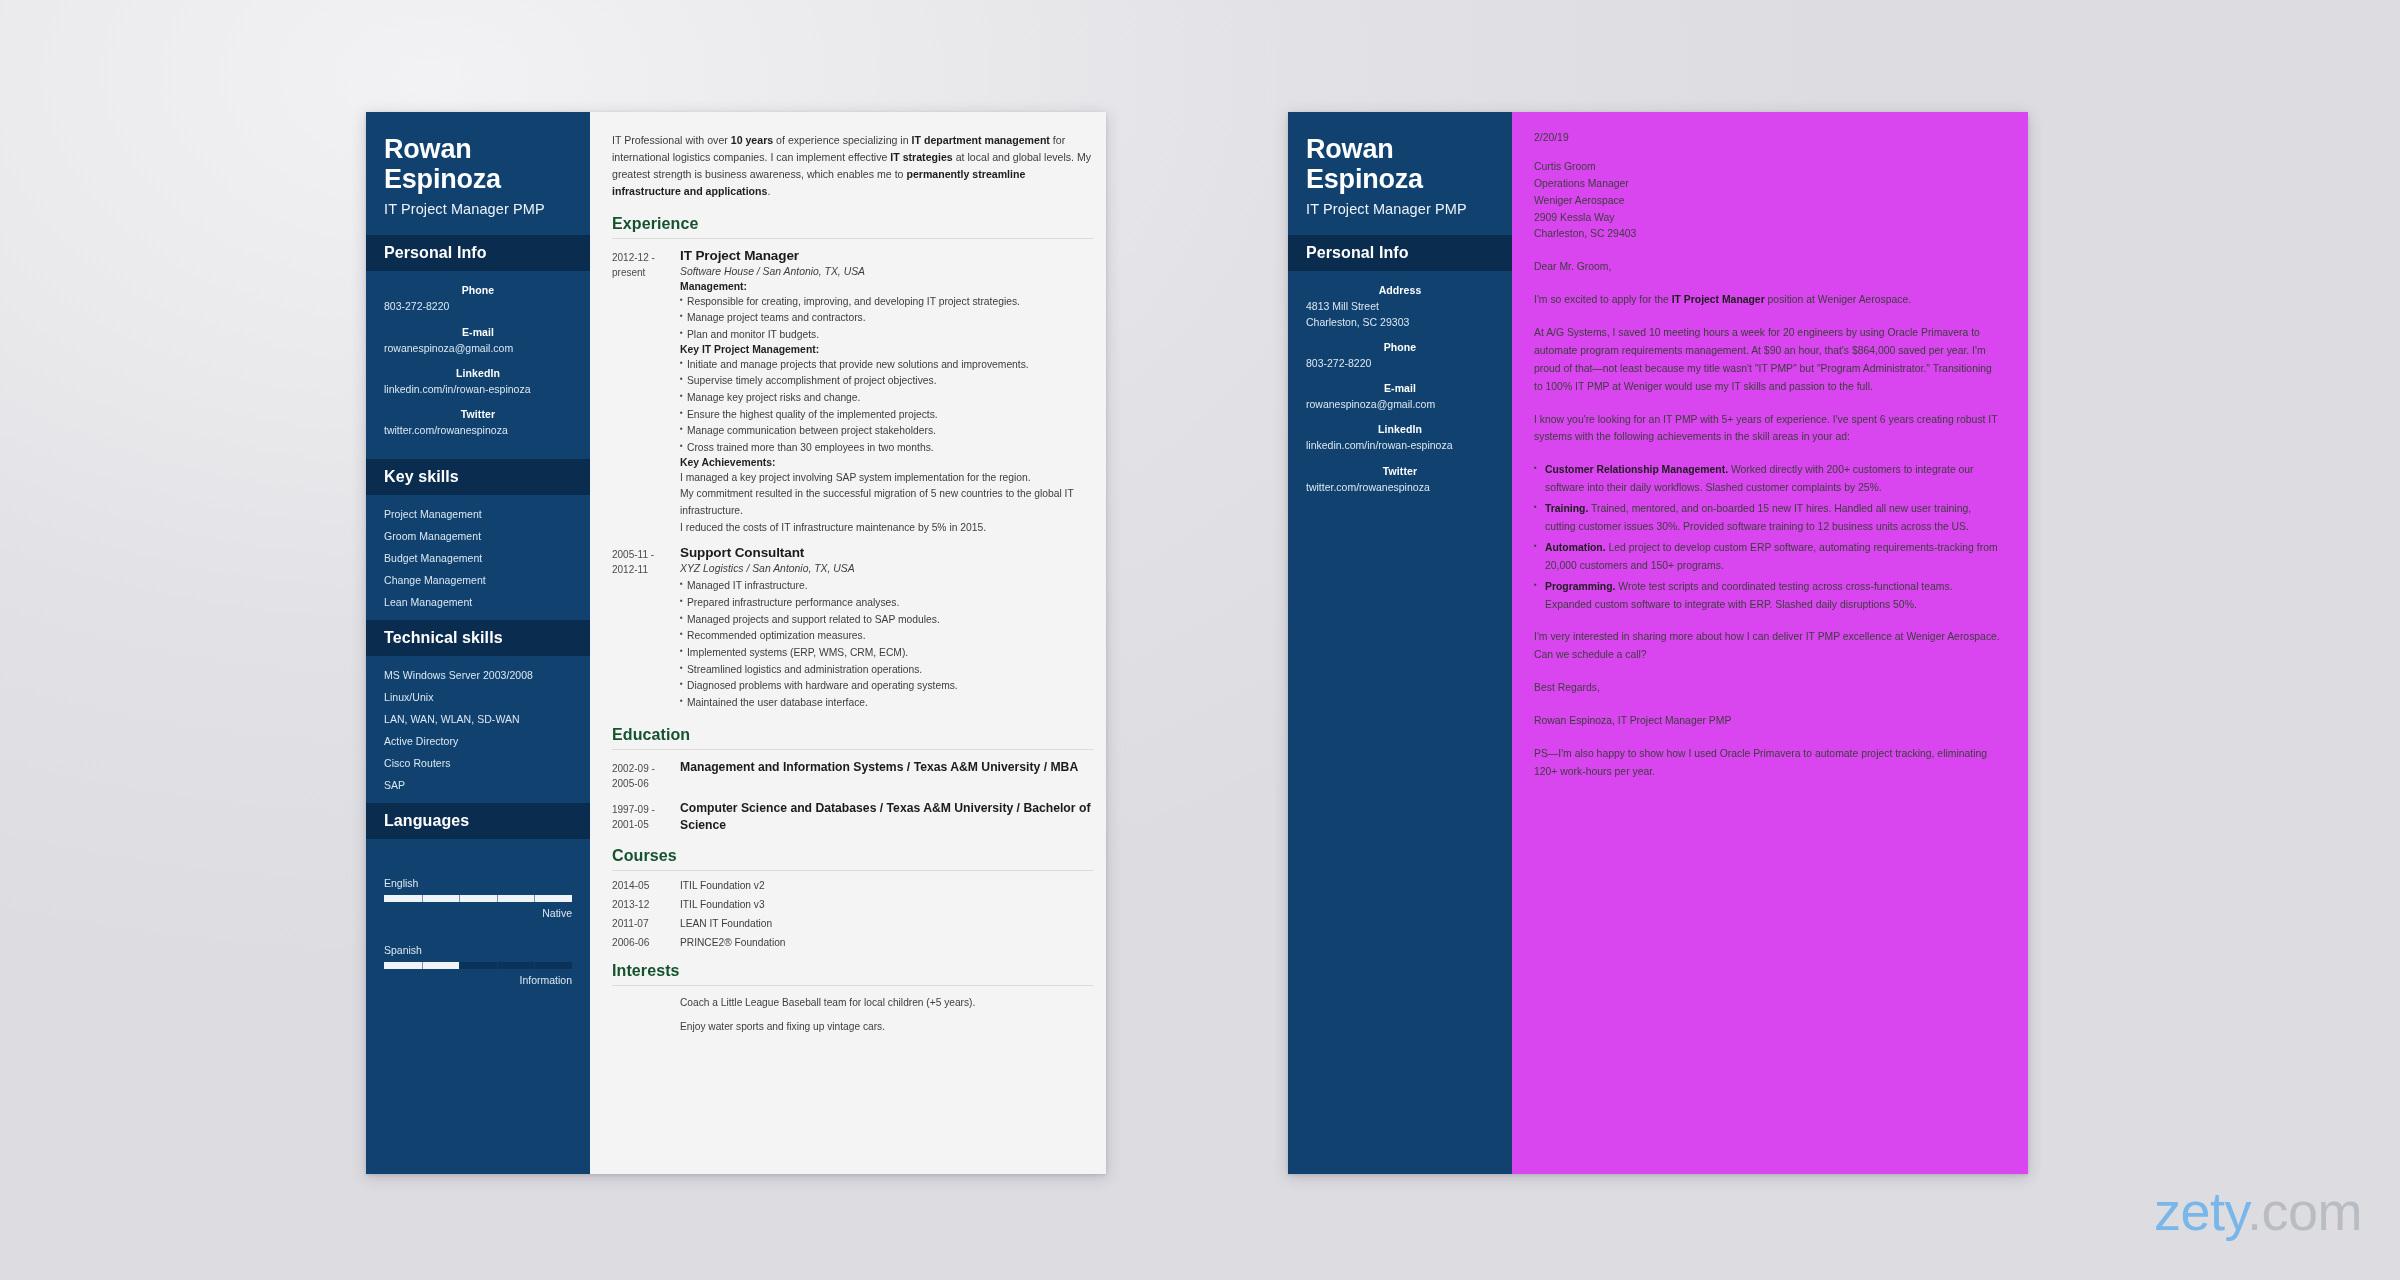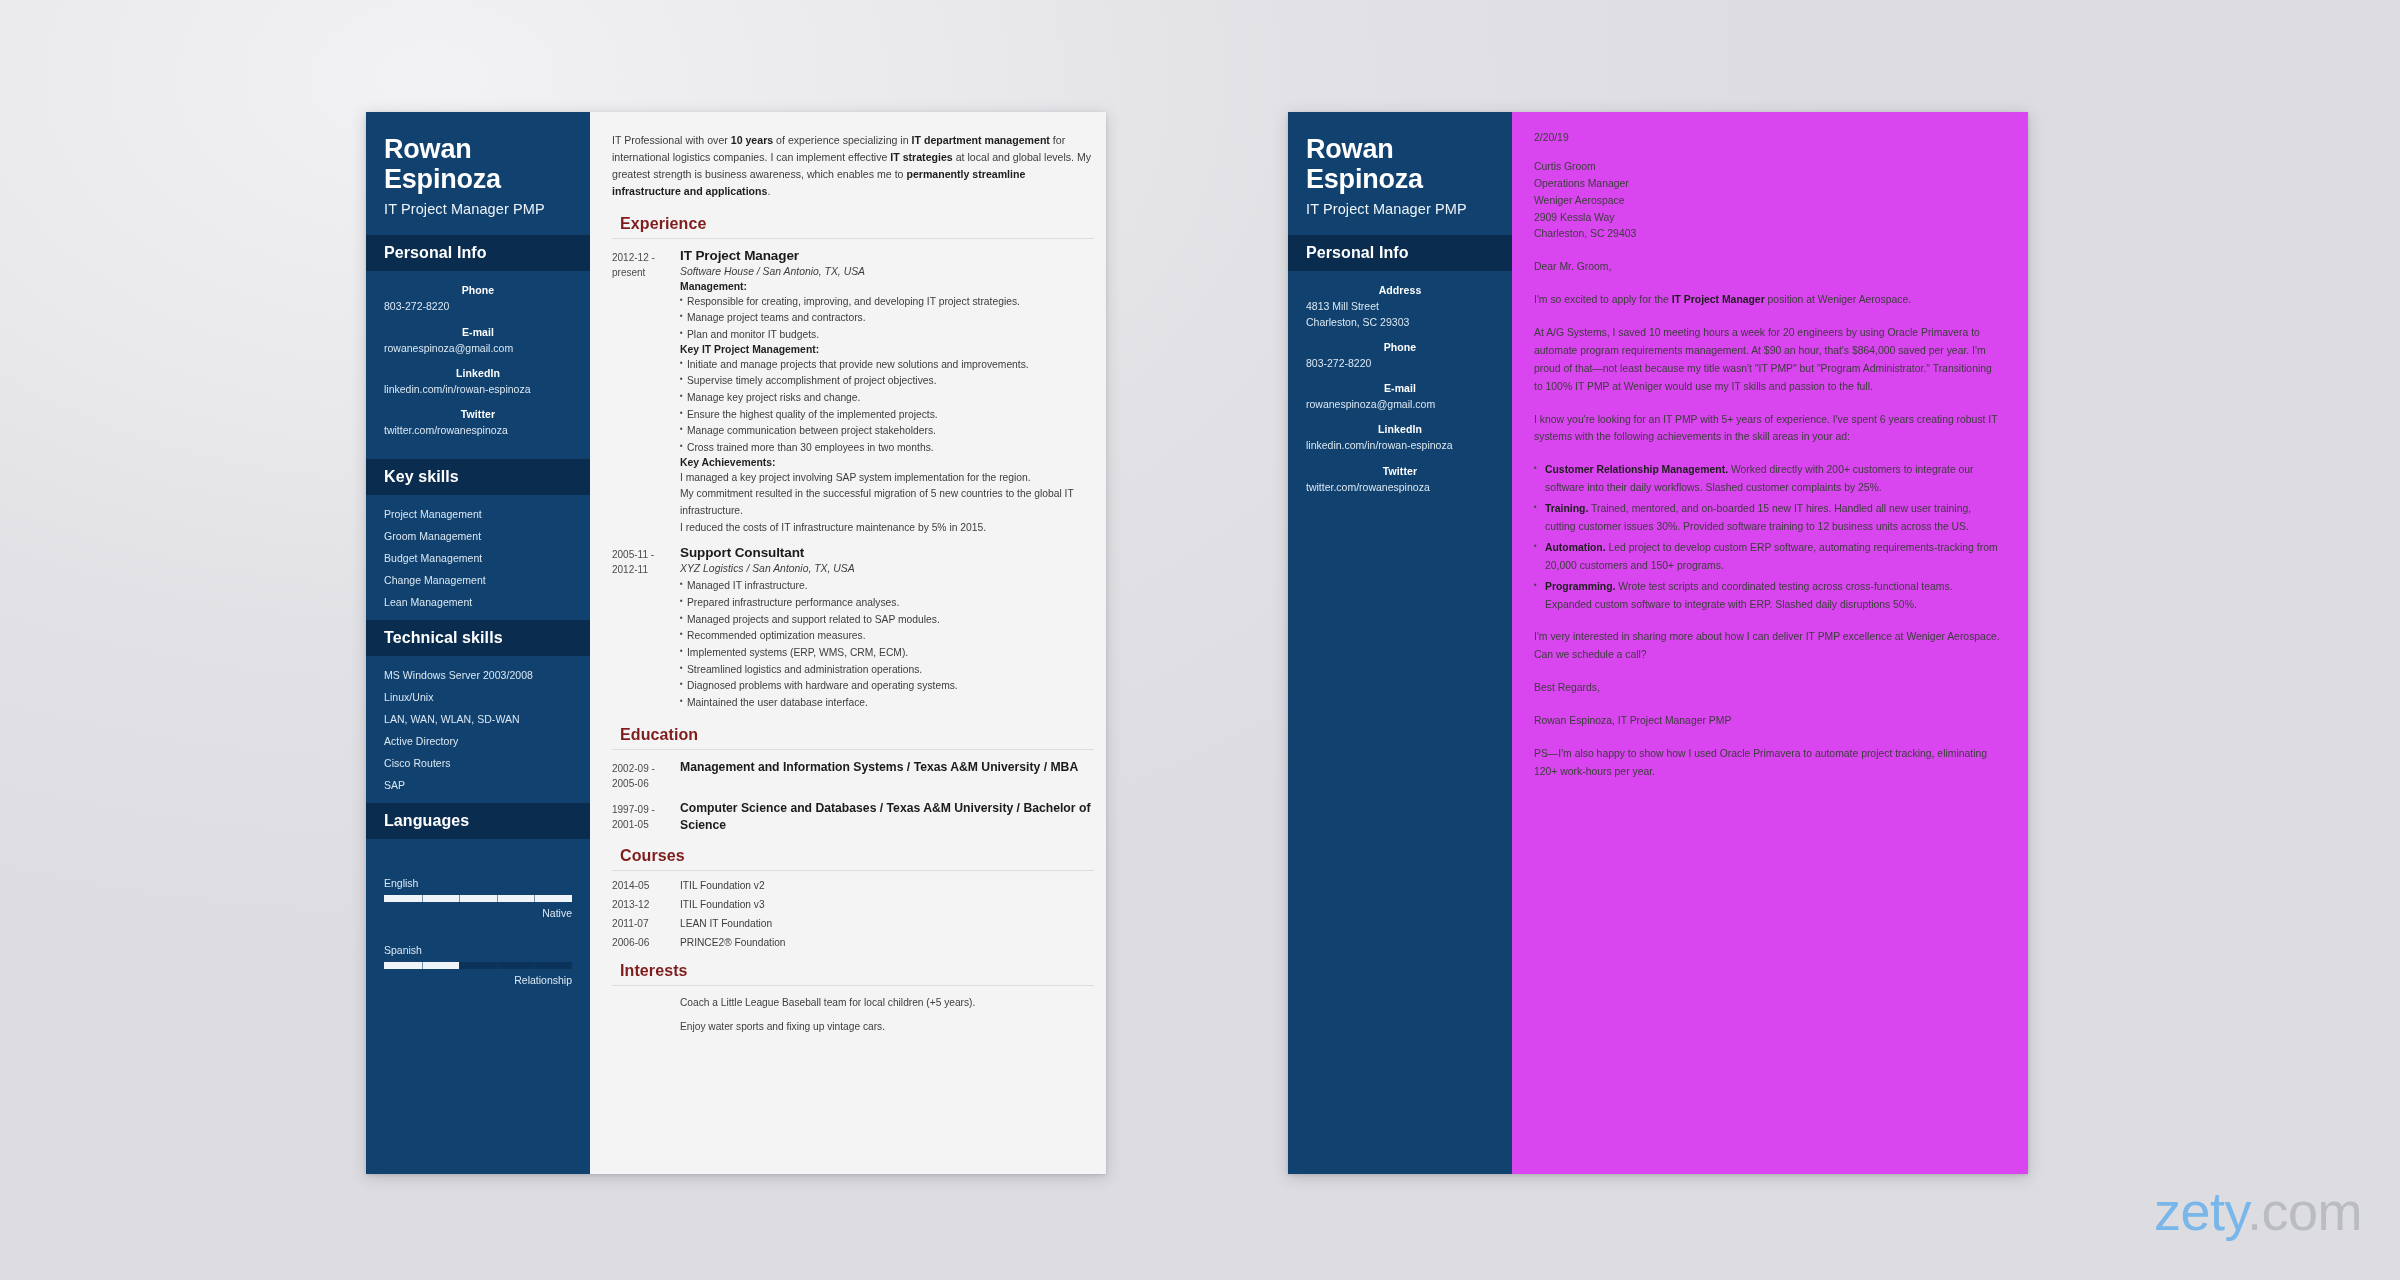--- a/index.html
+++ b/index.html
@@ -134,24 +134,23 @@
     line-height: 1.62;
     color: #3d3d3d;
     text-align: left;
     margin-bottom: 14px;
   }
   .summary b { color: #1d1d1d; font-weight: bold; }
 
   .sec-title {
     font-size: 16px;
     font-weight: bold;
-    color: #7f1d1d;
+    color: #14532d;
     letter-spacing: 0.1px;
     margin-bottom: 5px;
-    margin-left: 8px;
   }
   .sec-rule {
     border-bottom: 1px solid #dddddd;
     margin-bottom: 9px;
   }
   .sec-gap-top { margin-top: 14px; }
 
   .entry { display: flex; margin-bottom: 9px; }
   .entry-date {
     flex: 0 0 62px;
@@ -351,21 +350,21 @@
         </div>
         <div class="lang-block">
           <div class="lang-name">Spanish</div>
           <div class="lang-bar">
             <div class="lang-fill" style="width: 40%;"></div>
             <div class="lang-seg" style="left: 20%;"></div>
             <div class="lang-seg" style="left: 40%;"></div>
             <div class="lang-seg" style="left: 60%;"></div>
             <div class="lang-seg" style="left: 80%;"></div>
           </div>
-          <div class="lang-level">Relationship</div>
+          <div class="lang-level">Information</div>
         </div>
       </div>
   </aside>
 
   <section class="main">
     <p class="summary" id="resume-summary"><span>IT Professional with over </span><b>10 years</b><span> of experience specializing in </span><b>IT department management</b><span> for international logistics companies. I can implement effective </span><b>IT strategies</b><span> at local and global levels. My greatest strength is business awareness, which enables me to </span><b>permanently streamline infrastructure and applications</b><span>.</span></p>
 
     <div class="sec-title">Experience</div>
     <div class="sec-rule"></div>
     <div id="resume-experience">

